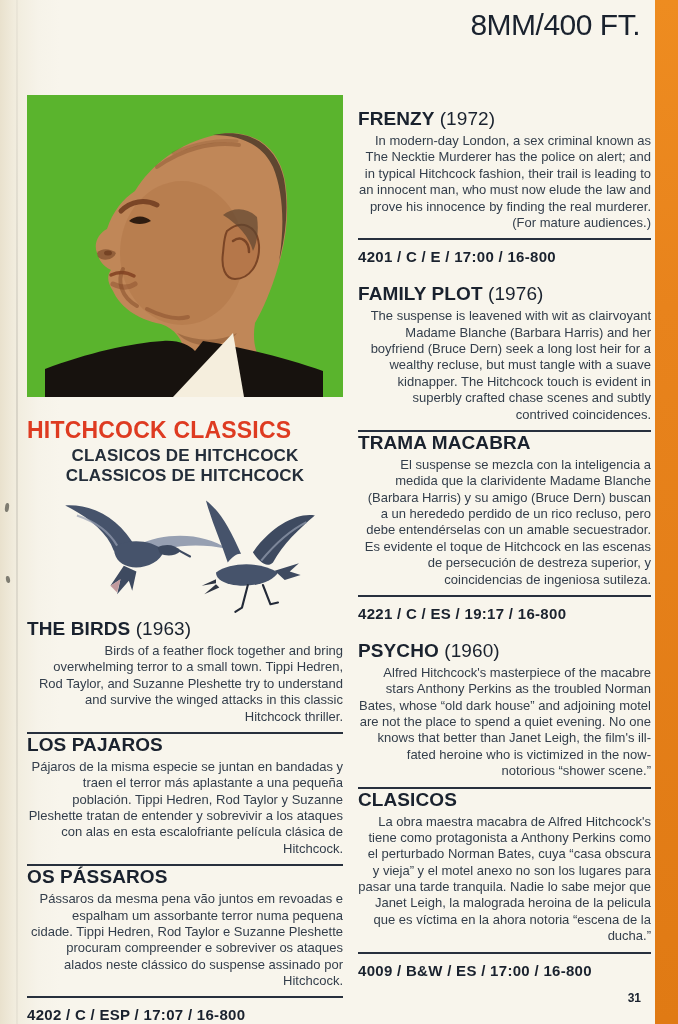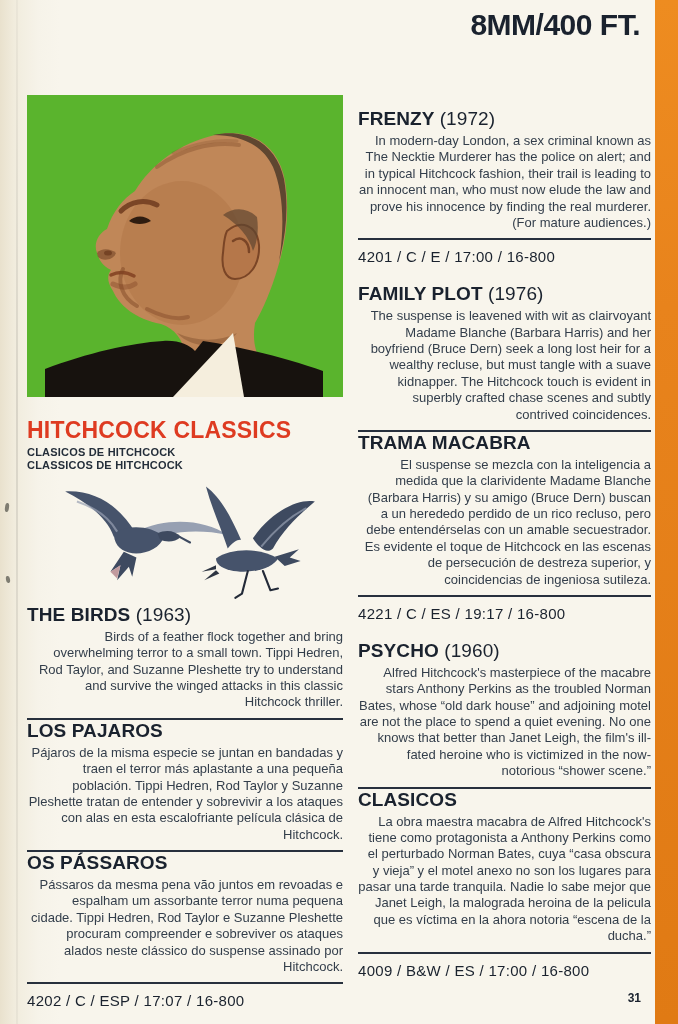--- a/index.html
+++ b/index.html
@@ -11,41 +11,41 @@
   }
   .edge-strip{position:absolute;right:0;top:0;width:23px;height:1024px;
     background:linear-gradient(180deg,#ee8c20,var(--strip-orange,#e8831c) 30%,#e07a14);}
   .crease{position:absolute;left:16px;top:0;width:2px;height:1024px;
     background:linear-gradient(180deg,rgba(0,0,0,.03),rgba(0,0,0,.10) 40%,rgba(0,0,0,.04));}
   .speck{position:absolute;width:4px;height:9px;background:#43443c;border-radius:45%;opacity:.65;}
   .speck.s1{left:5px;top:503px;transform:rotate(8deg);}
   .speck.s2{left:6px;top:576px;height:7px;transform:rotate(-10deg);}
 
   .format-header{position:absolute;top:8px;right:38px;
-    font-size:30px;font-weight:700;letter-spacing:-.5px;color:var(--ink,#1a222e);}
+    font-size:30px;font-weight:400;letter-spacing:-.5px;color:var(--ink,#1a222e);}
 
   .col-left{position:absolute;left:27px;top:95px;width:316px;}
   .col-right{position:absolute;left:358px;top:108px;width:293px;}
 
   .portrait-box{width:316px;height:302px;background:var(--portrait-green,#5ab42d);overflow:hidden;}
   .portrait-box svg{display:block;width:100%;height:100%;}
 
   .category-title{margin:20px 0 2px;font-size:23px;font-weight:800;letter-spacing:.2px;
     color:var(--accent-red,#de3b21);}
-  .category-sub{font-size:11px;font-weight:700;line-height:1.18;color:#242e3a;letter-spacing:.2px;}
+  .category-sub{font-size:17px;font-weight:700;line-height:1.18;color:#242e3a;letter-spacing:.2px;text-align:center;}
 
   .birds-fig{margin:6px 0 0;height:124px;}
   .birds-fig svg{display:block;width:100%;height:100%;}
 
   h3.entry-title{margin:0 0 3px;font-size:19px;font-weight:800;color:var(--ink,#1a222e);letter-spacing:.1px;}
   h3.entry-title .yr{font-weight:400;}
   p.entry-body{margin:0;font-size:13px;line-height:1.26;color:var(--body-text,#333e4b);text-align:right;}
   hr.rule{border:none;border-top:2.5px solid #27303d;margin:7px 0 0;}
   hr.rule + h3.entry-title{}
-  .code{margin:8px 0 0;font-size:15px;font-weight:400;color:var(--ink,#1a222e);letter-spacing:.3px;}
+  .code{margin:8px 0 0;font-size:15px;font-weight:700;color:var(--ink,#1a222e);letter-spacing:.3px;}
 
   .film-group + .film-group{margin-top:18px;}
   .birds-fig + h3.entry-title{margin-top:2px;}
 
   .page-number{position:absolute;top:991px;right:37px;font-size:12px;font-weight:800;color:var(--ink,#1a222e);}
 </style>
 </head>
 <body>
 
 <div class="edge-strip"></div>

